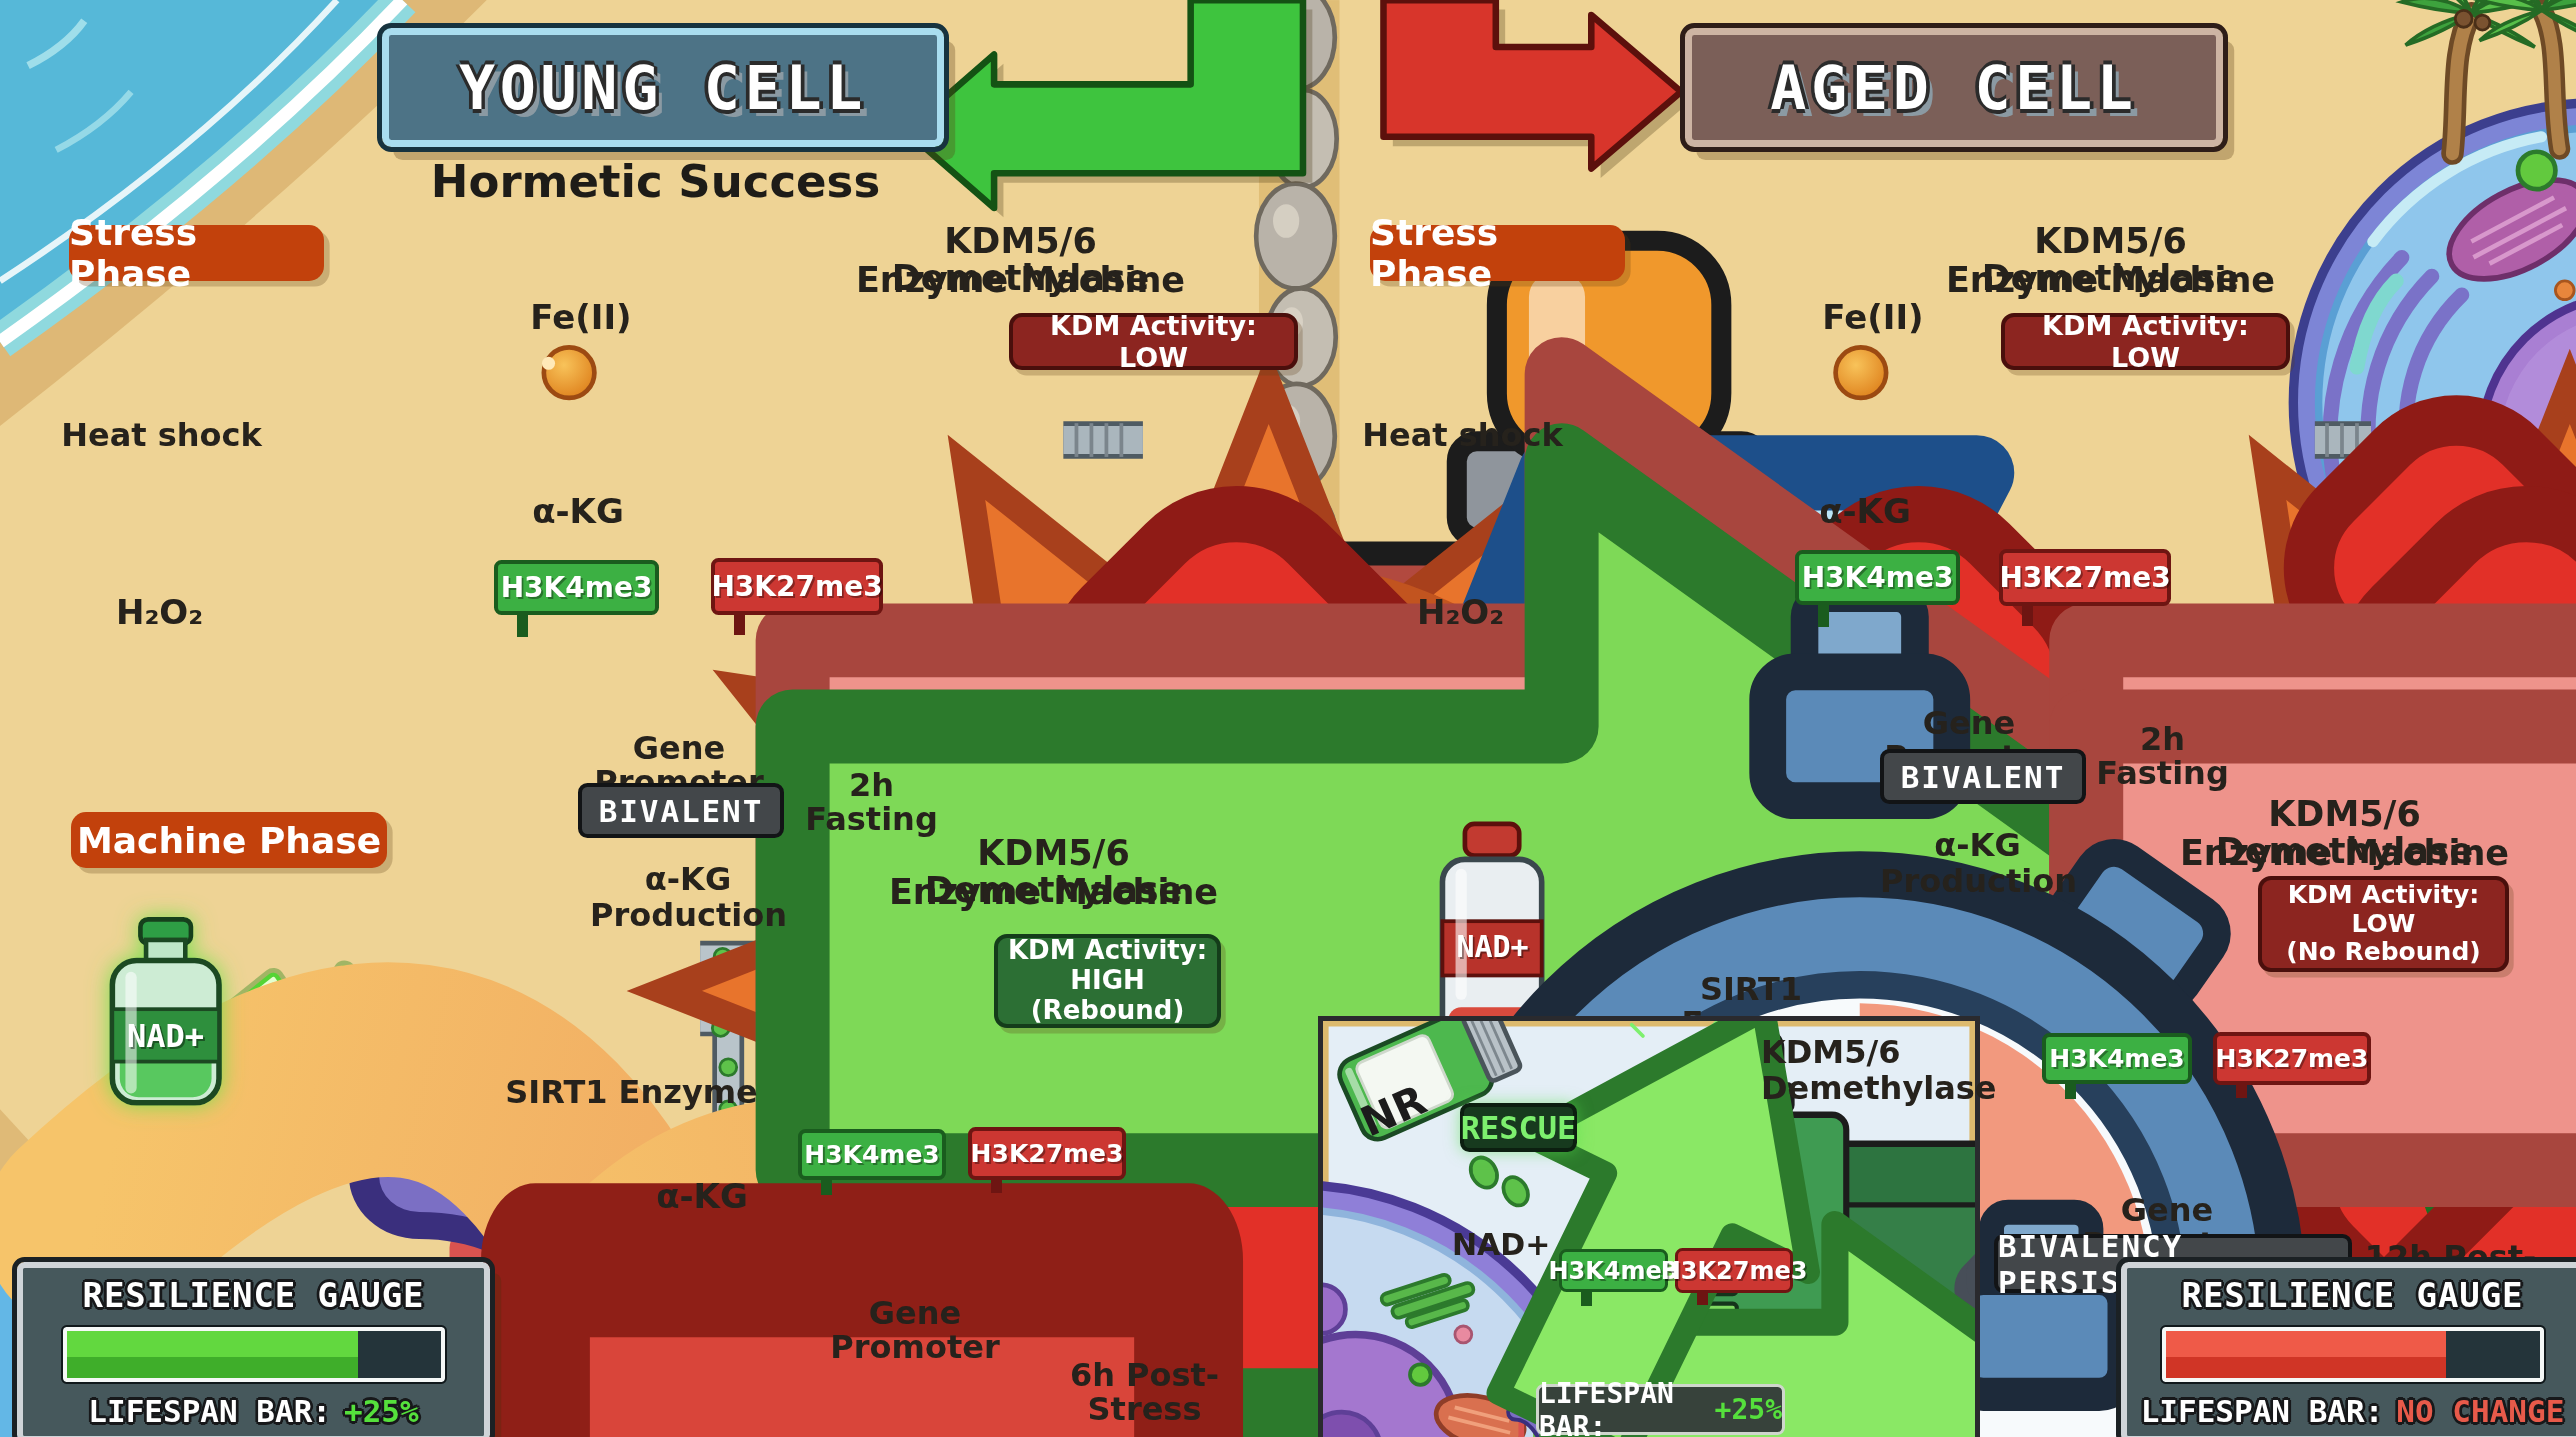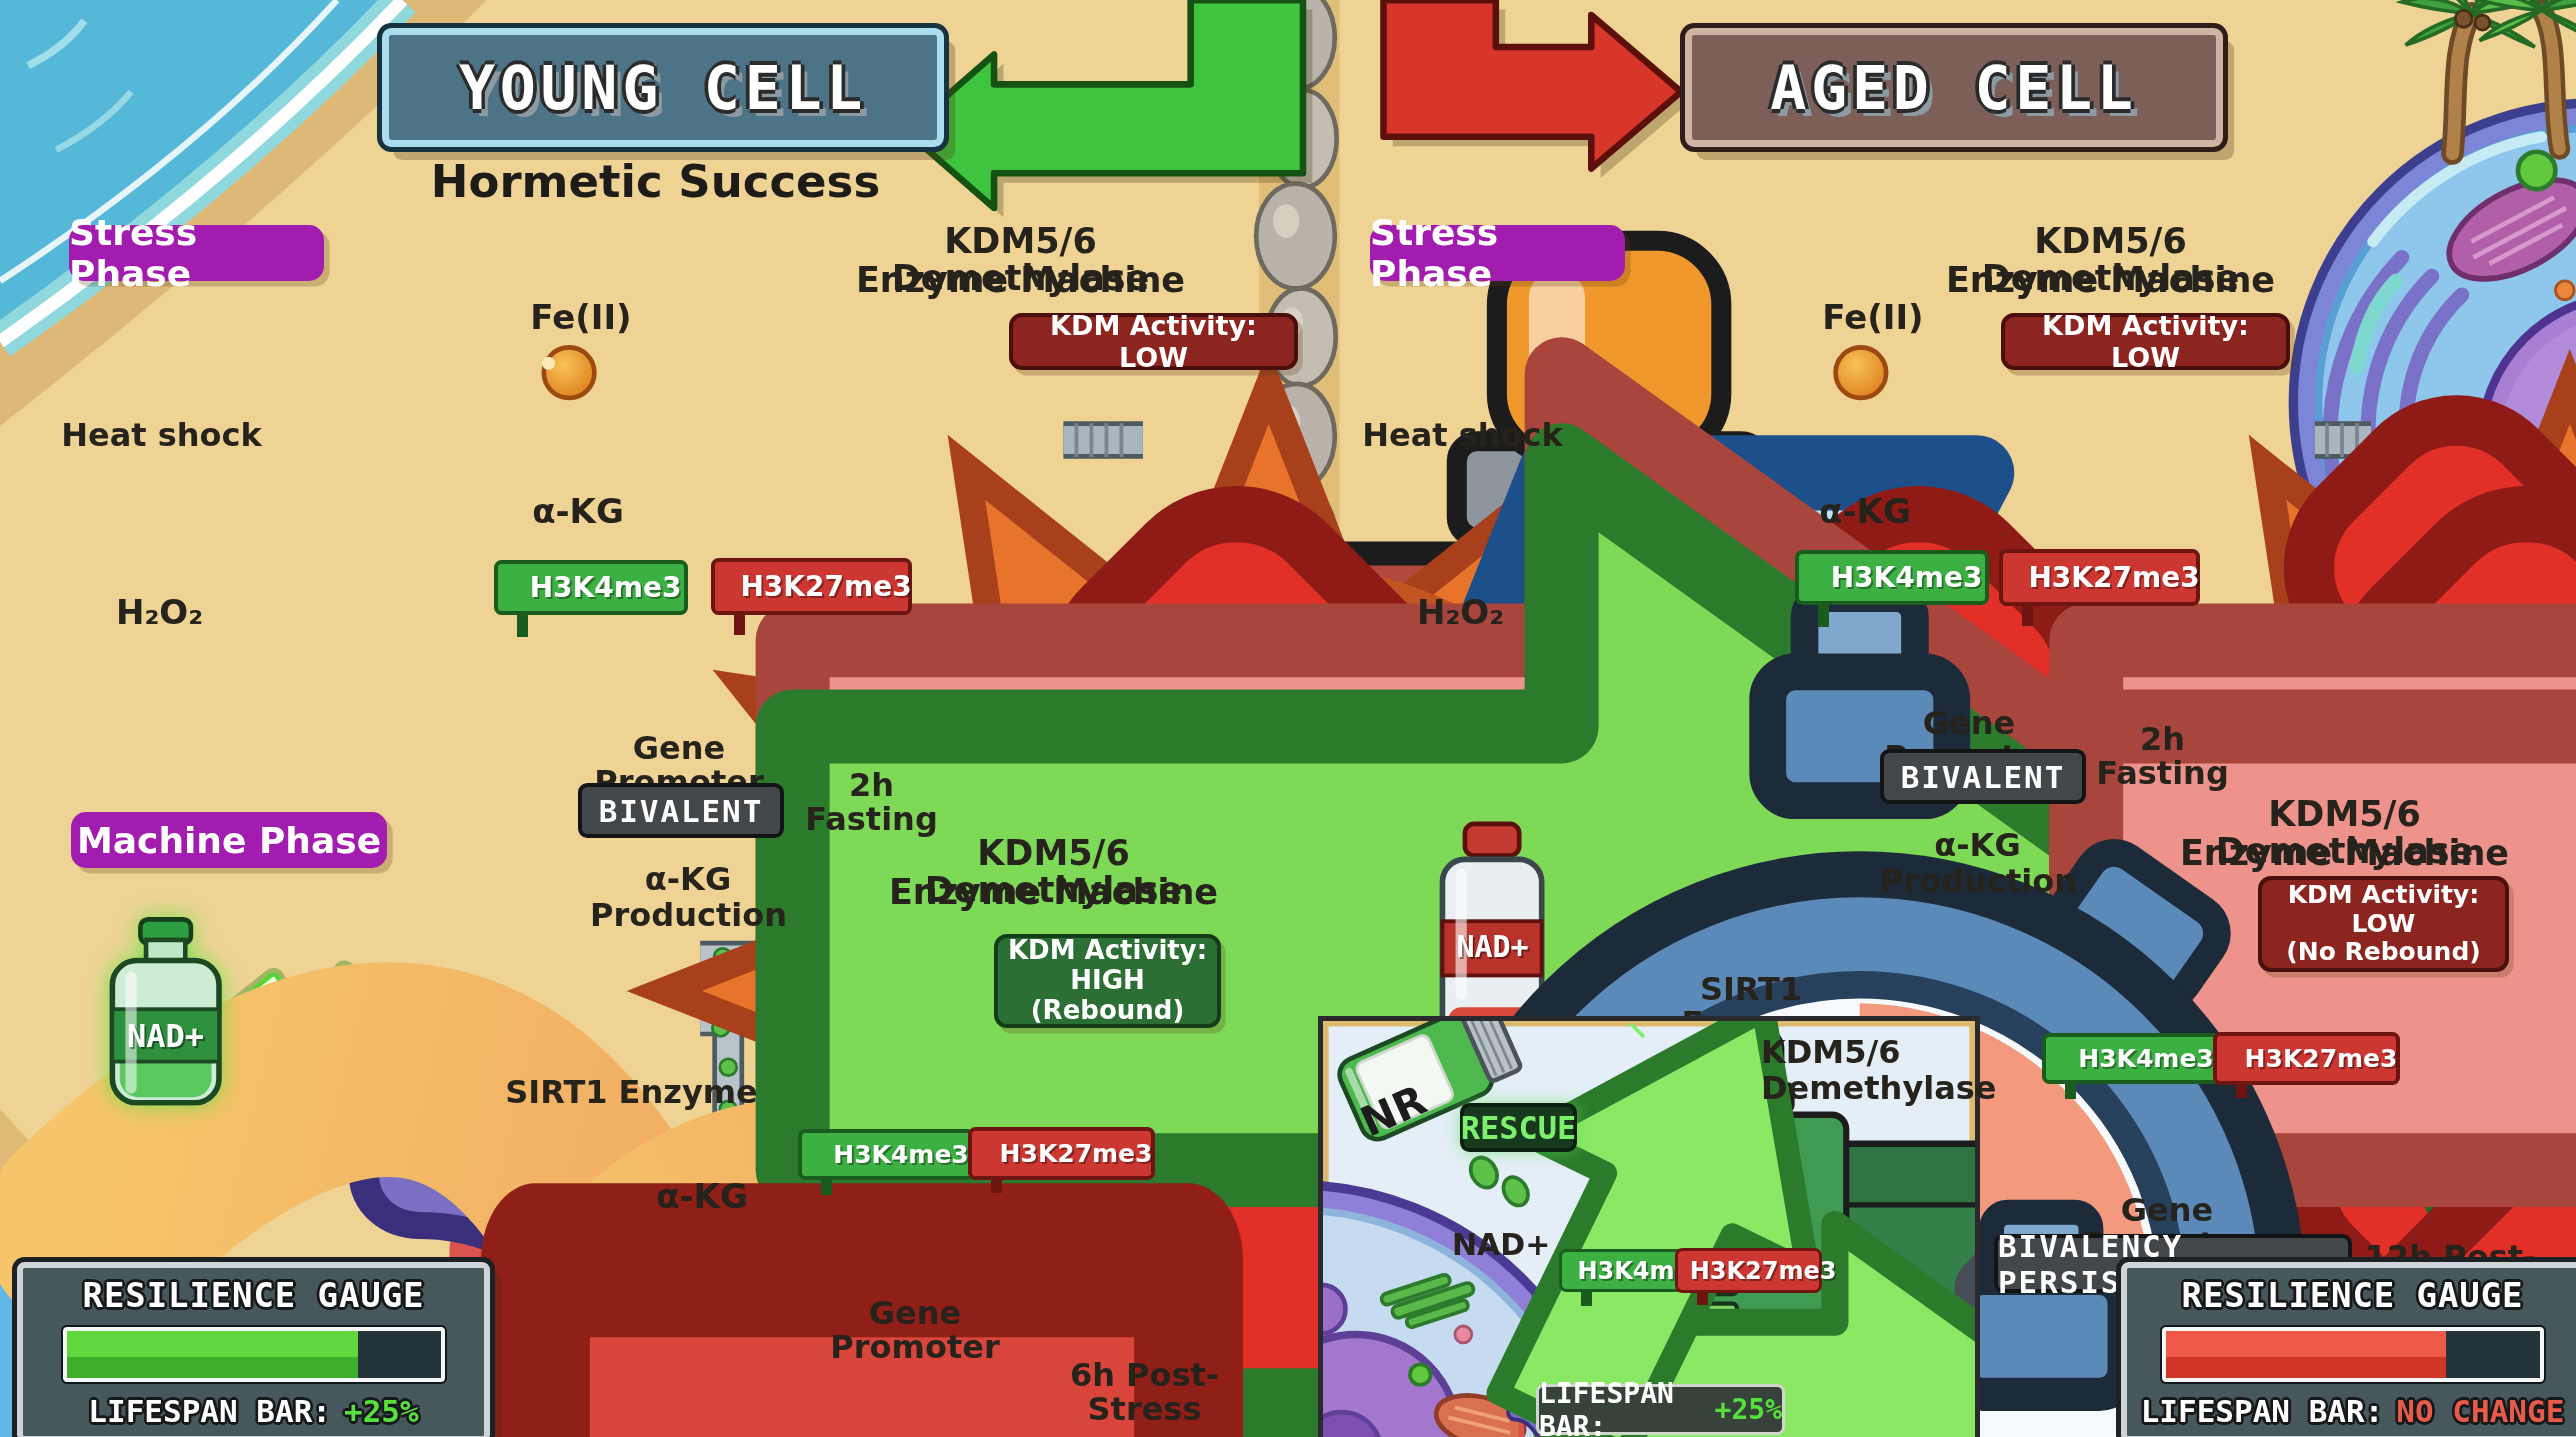--- a/index.html
+++ b/index.html
@@ -11,29 +11,29 @@
   .px{font-family:"DejaVu Sans Mono",monospace;font-weight:bold;}
   .outline-dark{text-shadow:2.8px 0 0 #17181a,-2.8px 0 0 #17181a,0 2.8px 0 #17181a,0 -2.8px 0 #17181a,
     1.9px 1.9px 0 #17181a,-1.9px -1.9px 0 #17181a,1.9px -1.9px 0 #17181a,-1.9px 1.9px 0 #17181a;}
   .title-box{display:flex;align-items:center;justify-content:center;border-radius:9.4px;
     box-shadow:11.2px 13px 0 rgba(90,60,20,.30);}
   .title-box.young{background:#4d7386;border:7.5px solid #a9ddef;outline:5.6px solid #17333f;}
   .title-box.aged{background:#7b5f58;border:7.5px solid #cdb4a3;outline:5.6px solid #2e1d18;}
   .title-text{font-family:"DejaVu Sans Mono",monospace;font-weight:bold;font-size:60px;letter-spacing:4.7px;color:#fff;
     text-shadow:-3.7px 0 #2b2b2b,3.7px 0 #2b2b2b,0 -3.7px #2b2b2b,0 3.7px #2b2b2b,6.6px 6.6px 0 #8b9aa3;}
   .subtitle{font:700 45px "DejaVu Sans",sans-serif;color:#1e1c18;text-align:center;}
-  .phase-badge{background:#a21caf;border-radius:15px;color:#fff;font:700 36px "DejaVu Sans",sans-serif;
+  .phase-badge{background:#c2410c;border-radius:15px;color:#fff;font:700 36px "DejaVu Sans",sans-serif;
     display:flex;align-items:center;justify-content:center;box-shadow:5.6px 5.6px 0 rgba(90,60,20,.25);}
   .kdm-badge{border-radius:13px;color:#fff;font:700 27px "DejaVu Sans",sans-serif;display:flex;
     flex-direction:column;align-items:center;justify-content:center;line-height:1.15;text-align:center;
     box-shadow:4.7px 5.6px 0 rgba(90,60,20,.25);}
   .kdm-badge.low{background:#8c2520;border:4.7px solid #4a0f0c;}
   .kdm-badge.high{background:#2c6f34;border:4.7px solid #143c1a;}
   .flag{position:absolute;z-index:3;display:flex;align-items:center;justify-content:center;border-radius:7.5px;
-    border:4.7px solid;color:#fff;font:700 28px "DejaVu Sans",sans-serif;text-shadow:1.9px 1.9px 0 rgba(0,0,0,.35);padding-left:29px;}
+    border:4.7px solid;color:#fff;font:700 28px "DejaVu Sans",sans-serif;text-shadow:1.9px 1.9px 0 rgba(0,0,0,.35);}
   .flag.green{background:#3cb043;border-color:#1a5c1e;}
   .flag.red{background:#cc3732;border-color:#6e1512;}
   .flag i{position:absolute;left:19px;top:100%;width:11.2px;}
   .flag.green i{background:#1a5c1e;}
   .flag.red i{background:#6e1512;}
   .state-badge{background:#43474a;border:4.7px solid #121416;border-radius:9.4px;color:#fff;
     display:flex;align-items:center;justify-content:center;letter-spacing:1.9px;
     font-family:"DejaVu Sans Mono",monospace;font-weight:bold;font-size:31px;}
   .gauge{position:absolute;z-index:3;background:#46585c;border:6.6px solid #cfd4d8;outline:5.6px solid #1b2124;
     border-radius:7.5px;box-shadow:11.2px 11.2px 0 rgba(70,45,10,.28);display:flex;flex-direction:column;

